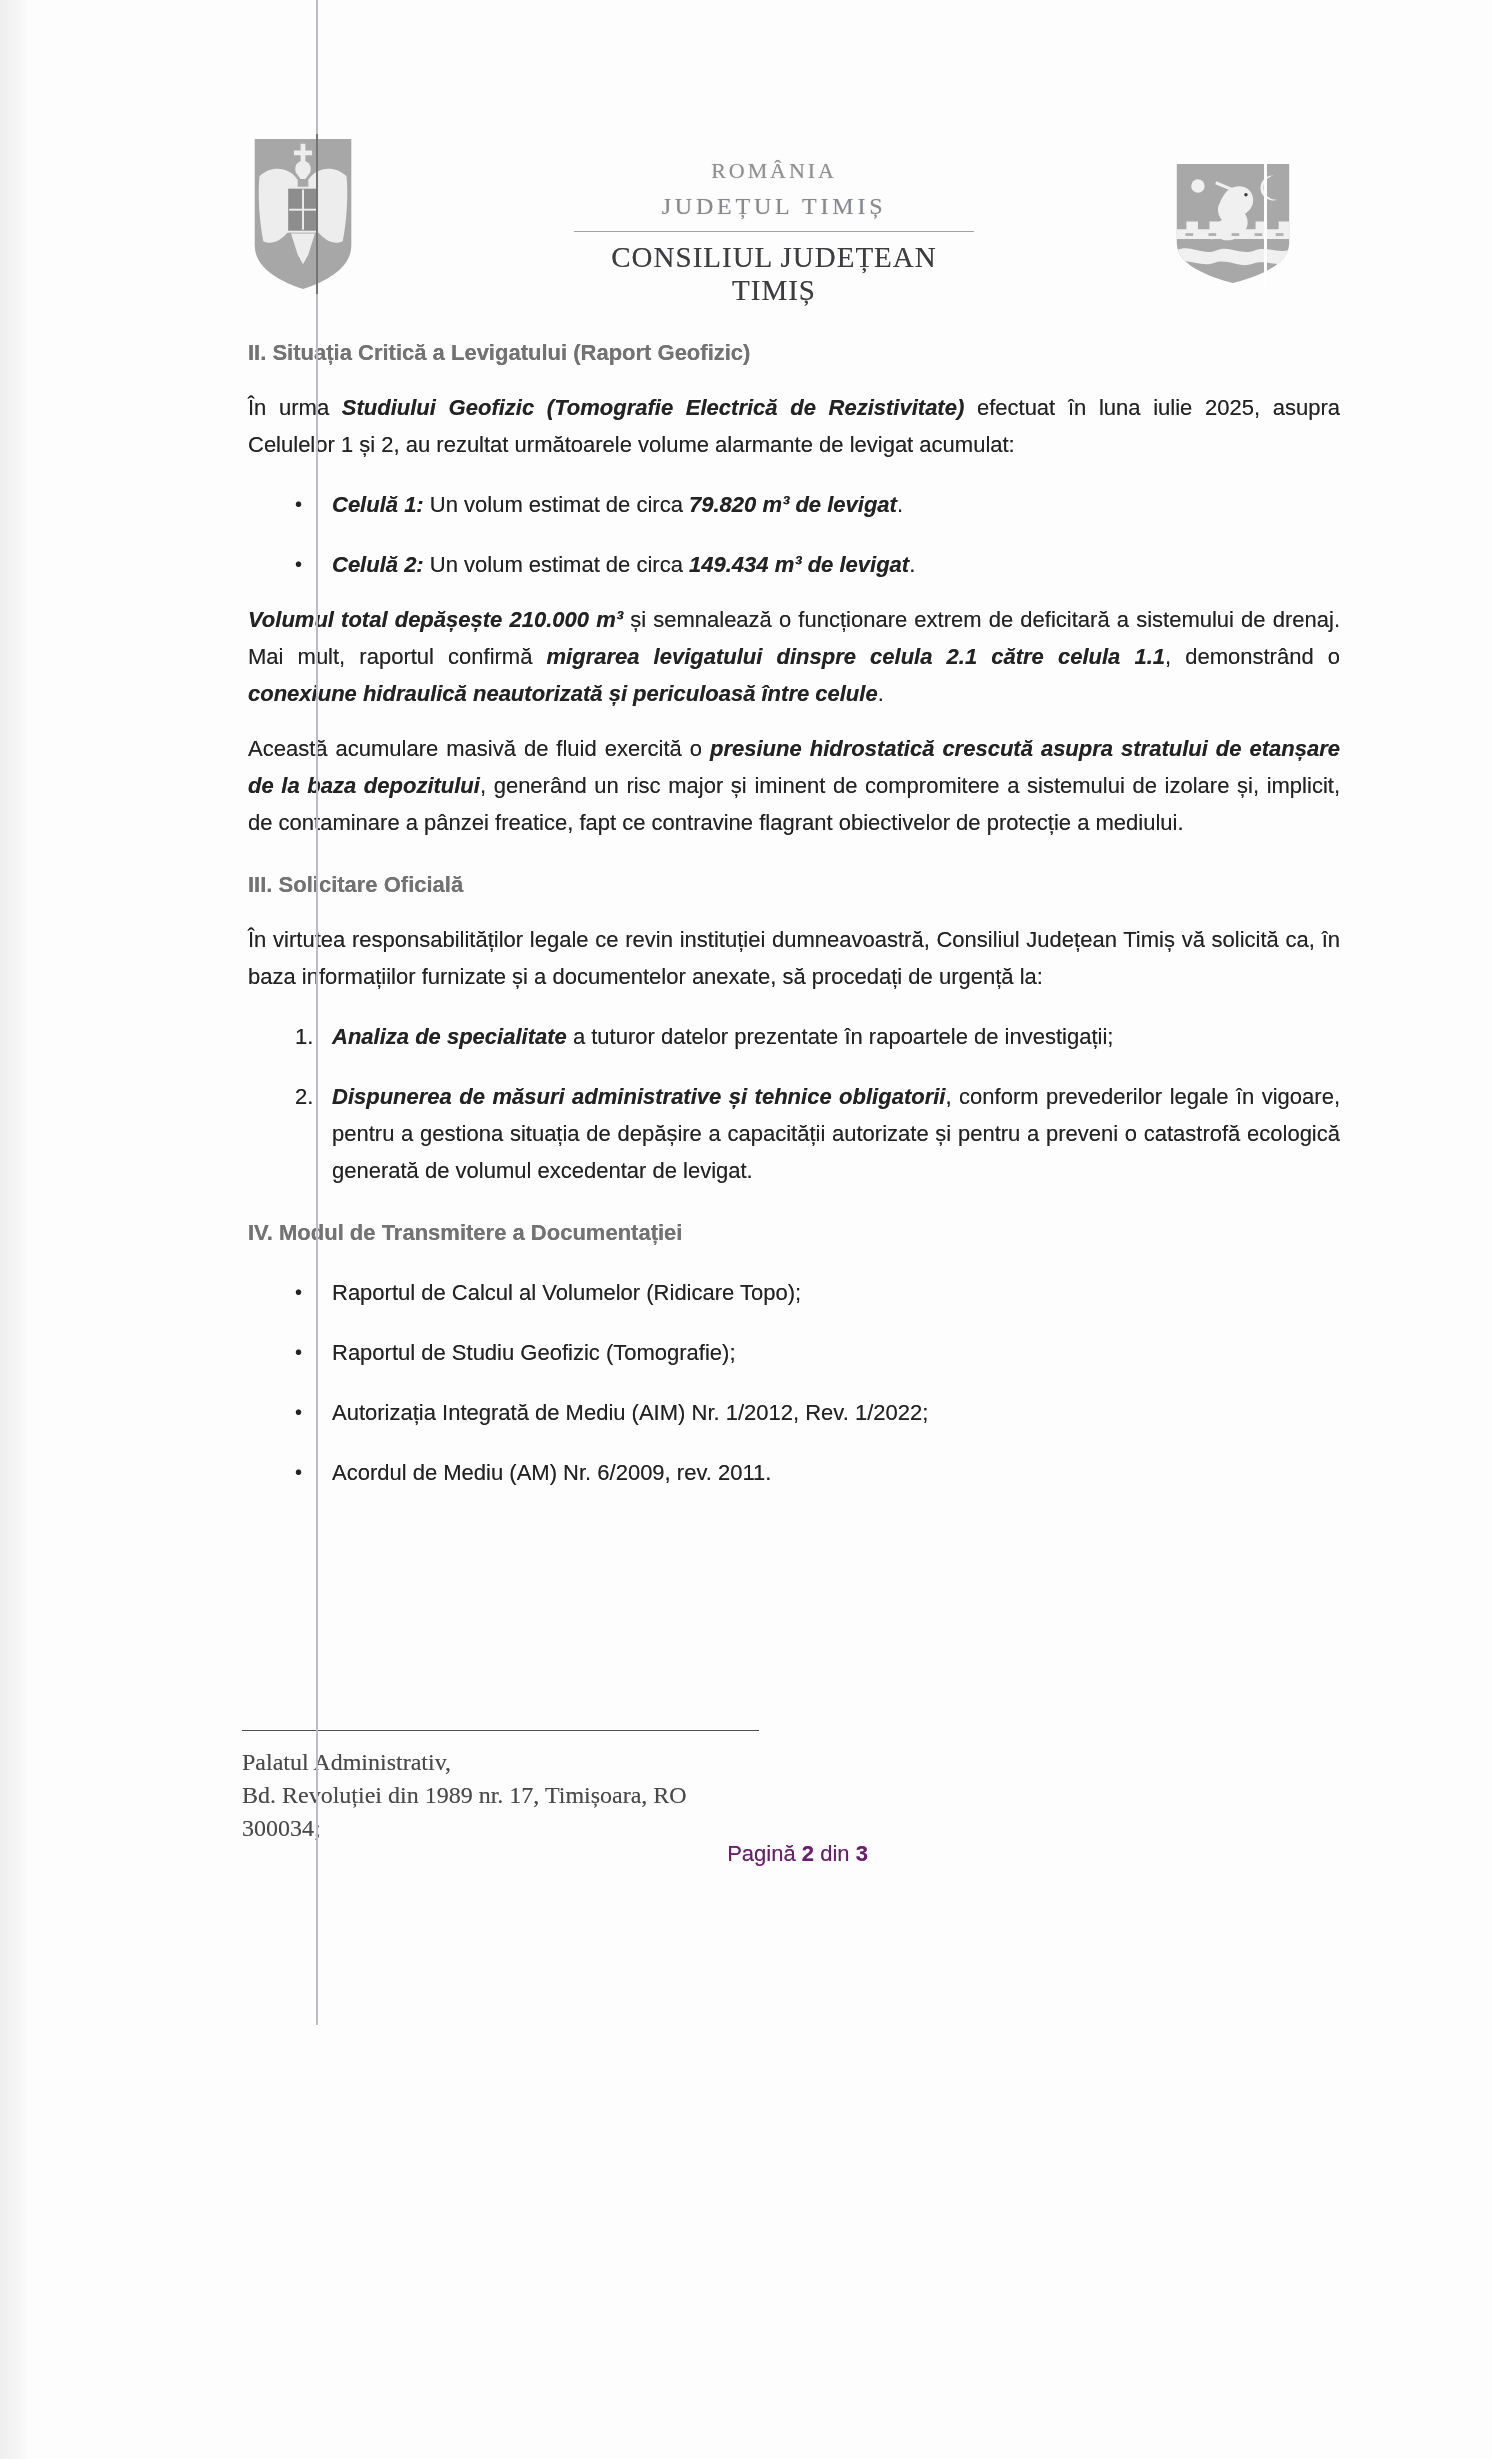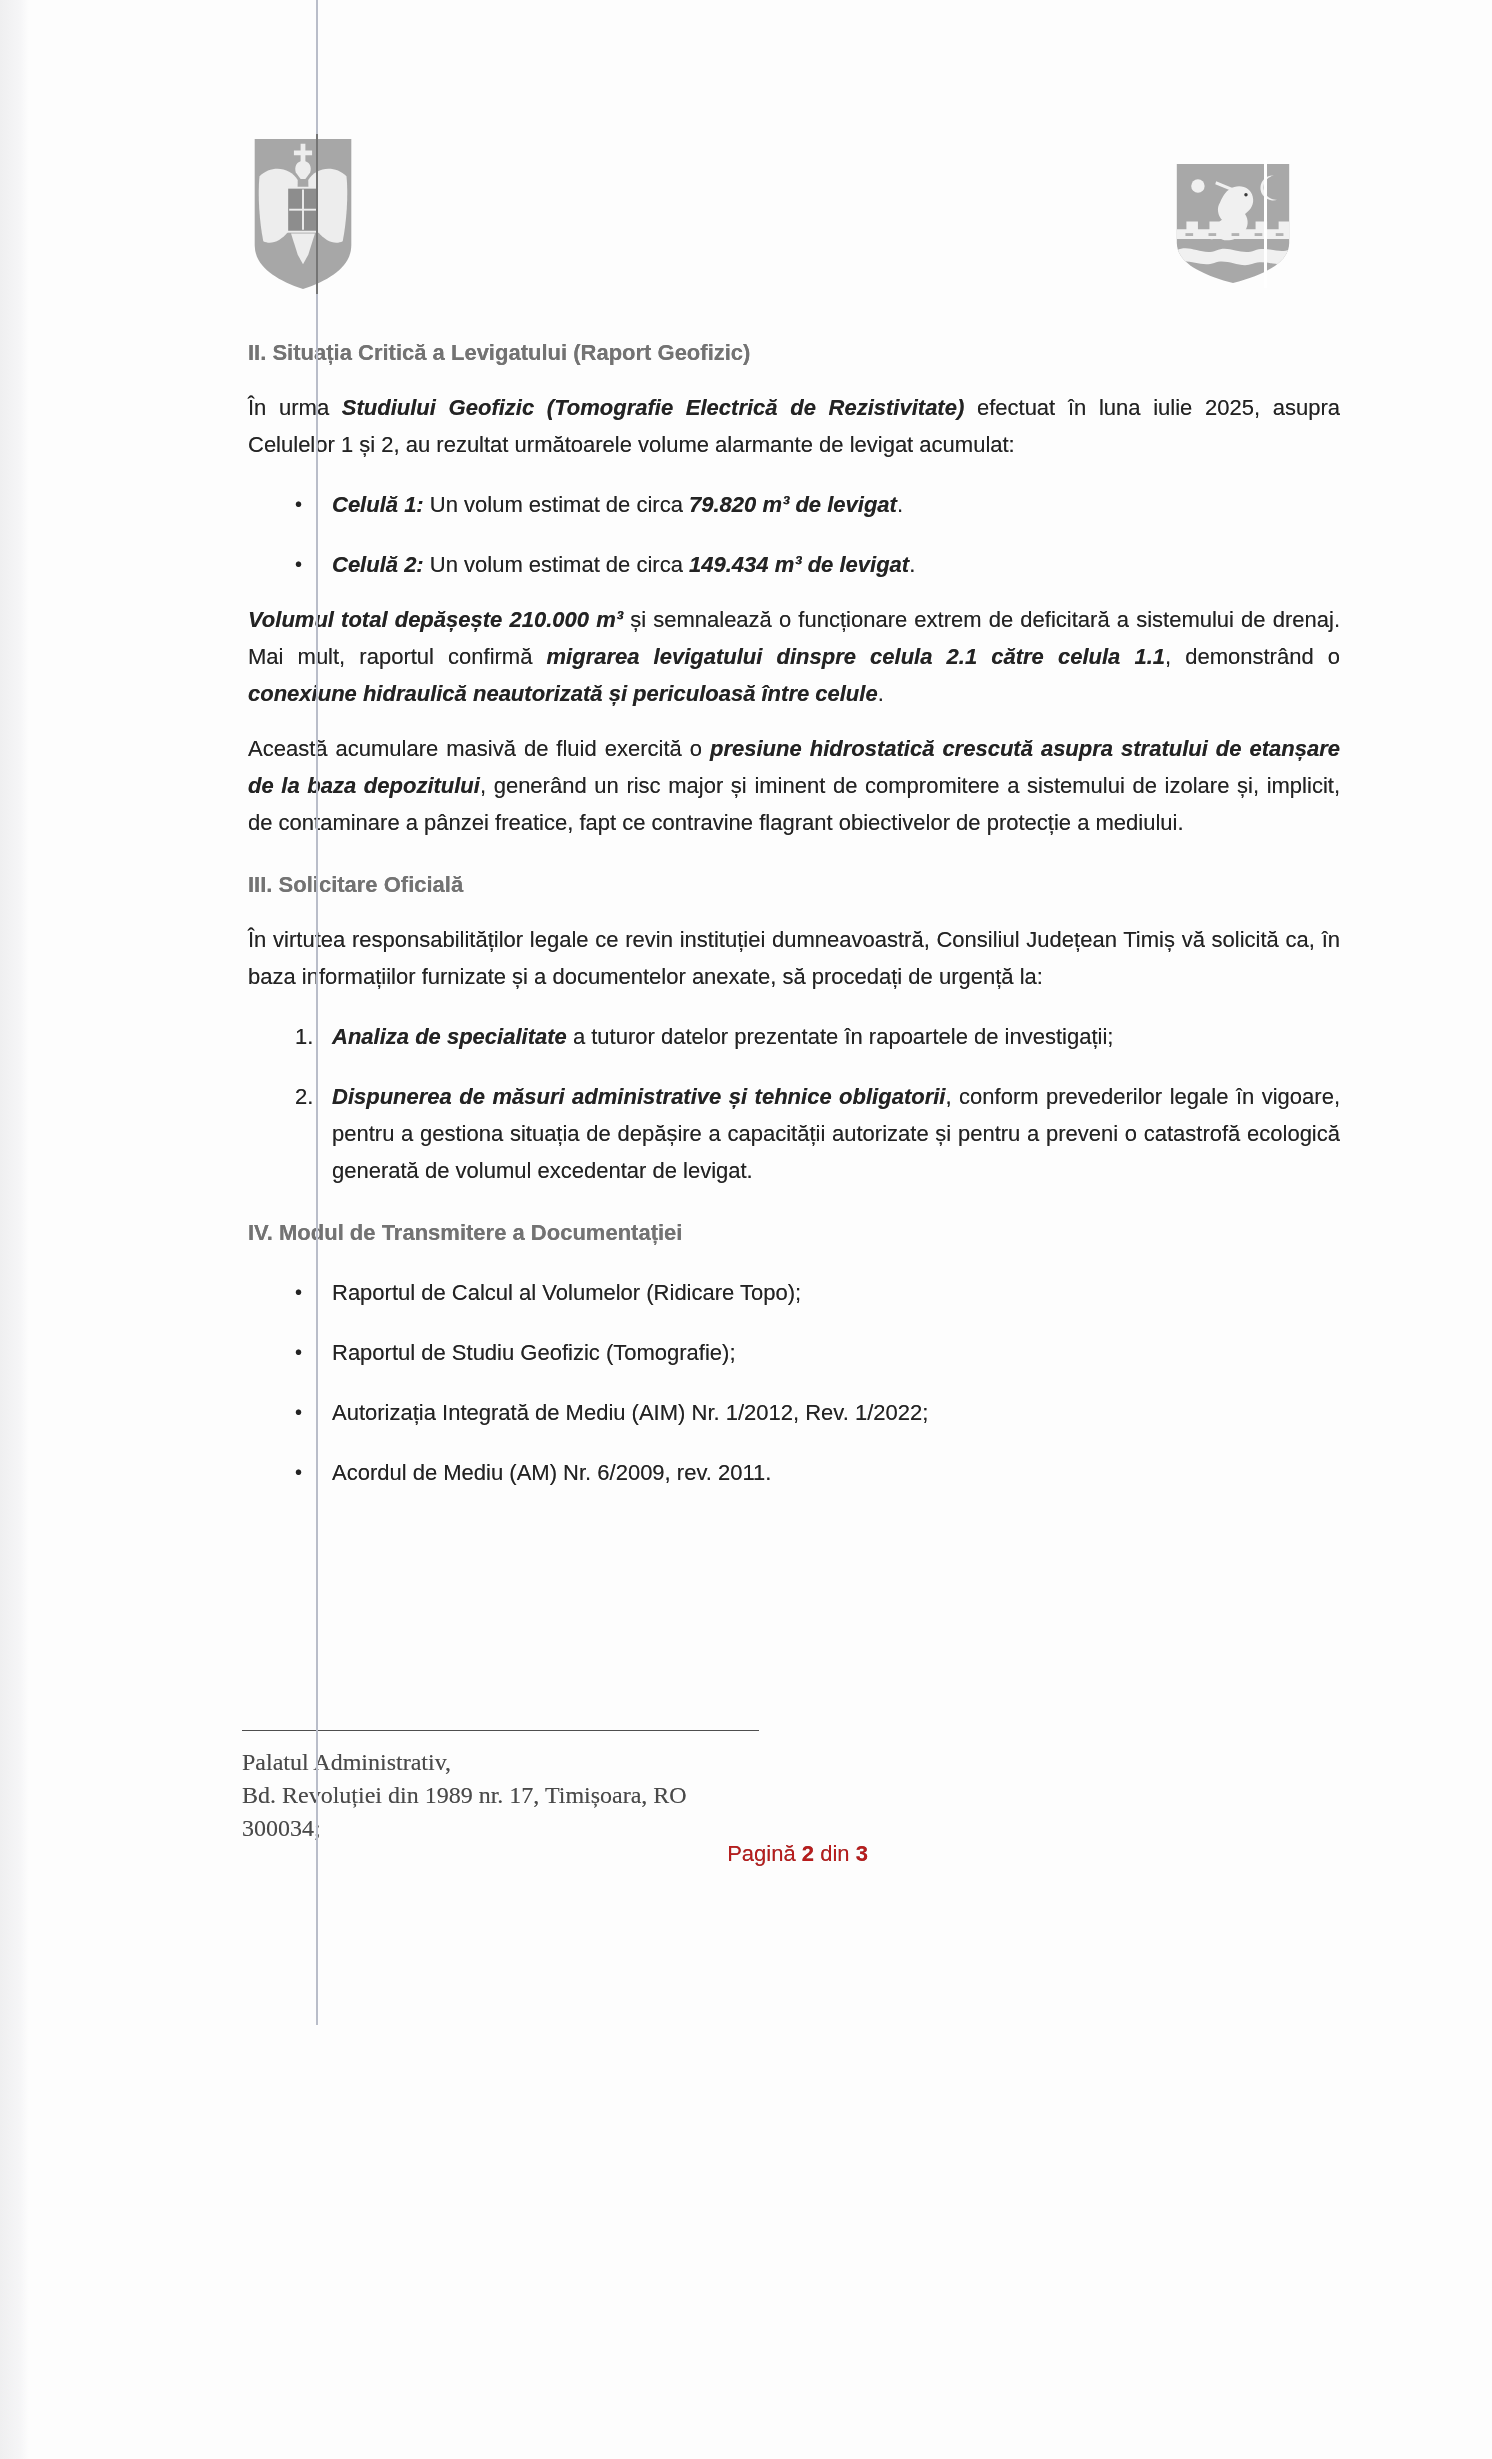--- a/index.html
+++ b/index.html
@@ -43,21 +43,21 @@
   .li .li-text{flex:1;text-align:justify;}
   .li.bullet .marker{font-size:20px;}
 
   
   .doc-footer{position:absolute;left:242px;top:1730px;width:517px;
     font-family:"Liberation Serif",serif;font-size:24px;line-height:33px;color:#4a4a4a;
     text-shadow:0 0 0.6px rgba(70,70,70,.5);}
   .footer-rule{border:none;border-top:1.9px solid #4e4e4e;margin:0;width:100%;}
   .footer-lines{margin-top:15.4px;}
   .page-number{position:absolute;left:663px;top:1841px;width:269px;text-align:center;
-    font-size:22px;color:#b91c1c;text-shadow:0 0 0.6px rgba(30,30,30,.55);}
+    font-size:22px;color:#701a75;text-shadow:0 0 0.6px rgba(30,30,30,.55);}
   .page-number b{font-weight:bold;}
 </style>
 </head>
 <body>
 
 <div class="page">
 
   <div class="scan-edge"></div>
 
   <div class="emblem-left">
@@ -93,20 +93,26 @@
         <rect x="14" y="76" width="8" height="3" fill="#b2b2b2"></rect>
         <rect x="38" y="76" width="8" height="3" fill="#b2b2b2"></rect>
         <rect x="62" y="76" width="8" height="3" fill="#b2b2b2"></rect>
         <rect x="86" y="76" width="8" height="3" fill="#b2b2b2"></rect>
         <rect x="108" y="76" width="8" height="3" fill="#b2b2b2"></rect>
         <path d="M5 94 C18 87 32 100 46 94 C60 88 72 100 86 94 C98 89 112 98 122 93 L122 107 C110 112 98 103 84 108 C70 113 58 102 44 107 C30 112 16 101 5 107 Z" fill="#f0f0f0"></path>
       </g>
     </svg>
   </div>
 
+  <div class="header-center">
+    <div class="hdr-country">ROMÂNIA</div>
+    <div class="hdr-county">JUDEȚUL TIMIȘ</div>
+    <hr class="hdr-rule">
+    <div class="hdr-council">CONSILIUL JUDEȚEAN TIMIȘ</div>
+  </div>
 
   <div id="doc-content">
       <div class="h-section">II. Situația Critică a Levigatului (Raport Geofizic)</div>
       <p class="para">În urma <b>Studiului Geofizic (Tomografie Electrică de Rezistivitate)</b> efectuat în luna iulie 2025, asupra Celulelor 1 și 2, au rezultat următoarele volume alarmante de levigat acumulat:</p>
       <div class="li bullet">
         <span class="marker">•</span>
         <div class="li-text"><b>Celulă 1:</b> Un volum estimat de circa <b>79.820 m³ de levigat</b>.</div>
       </div>
       <div class="li bullet">
         <span class="marker">•</span>

